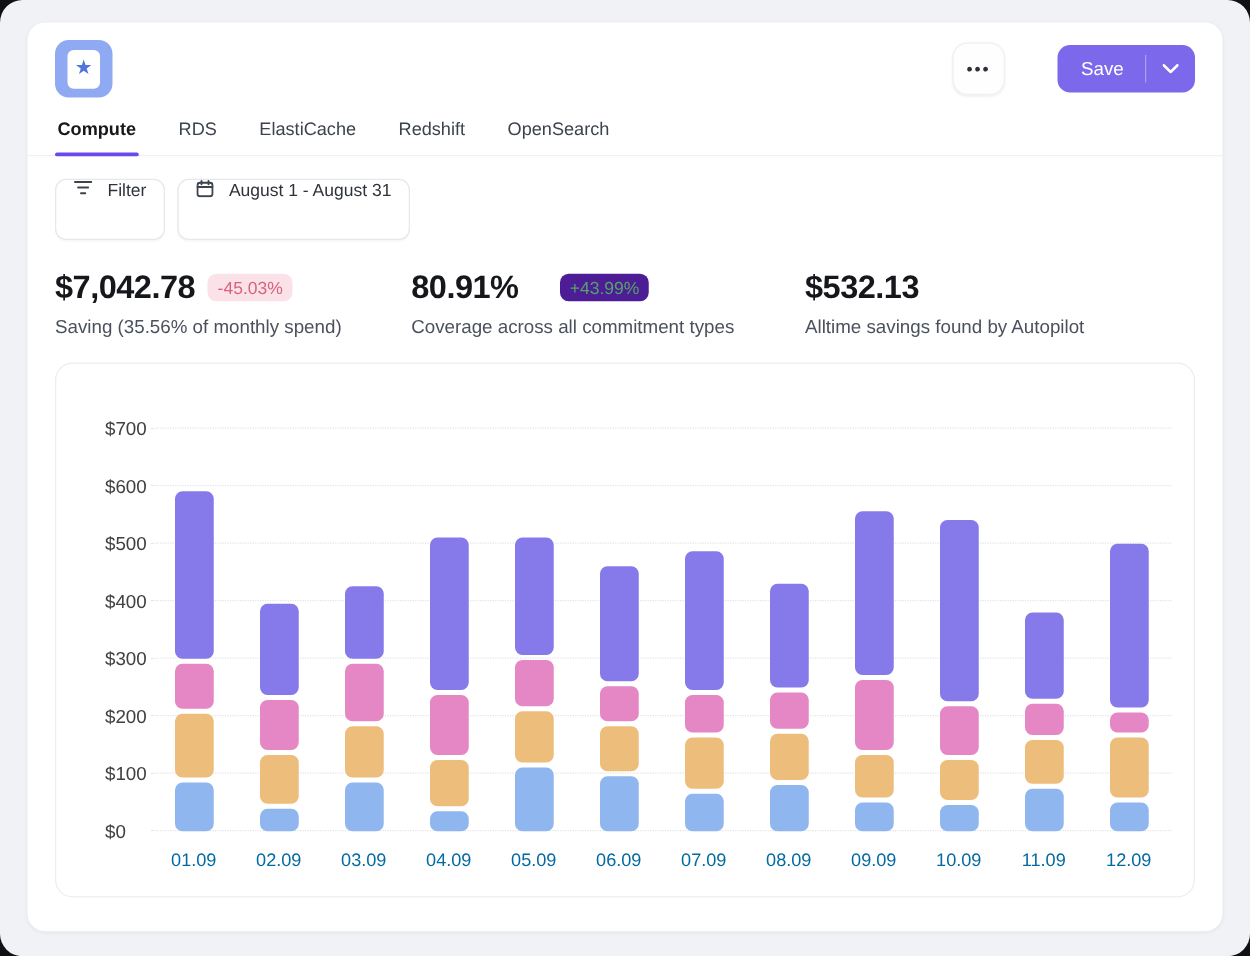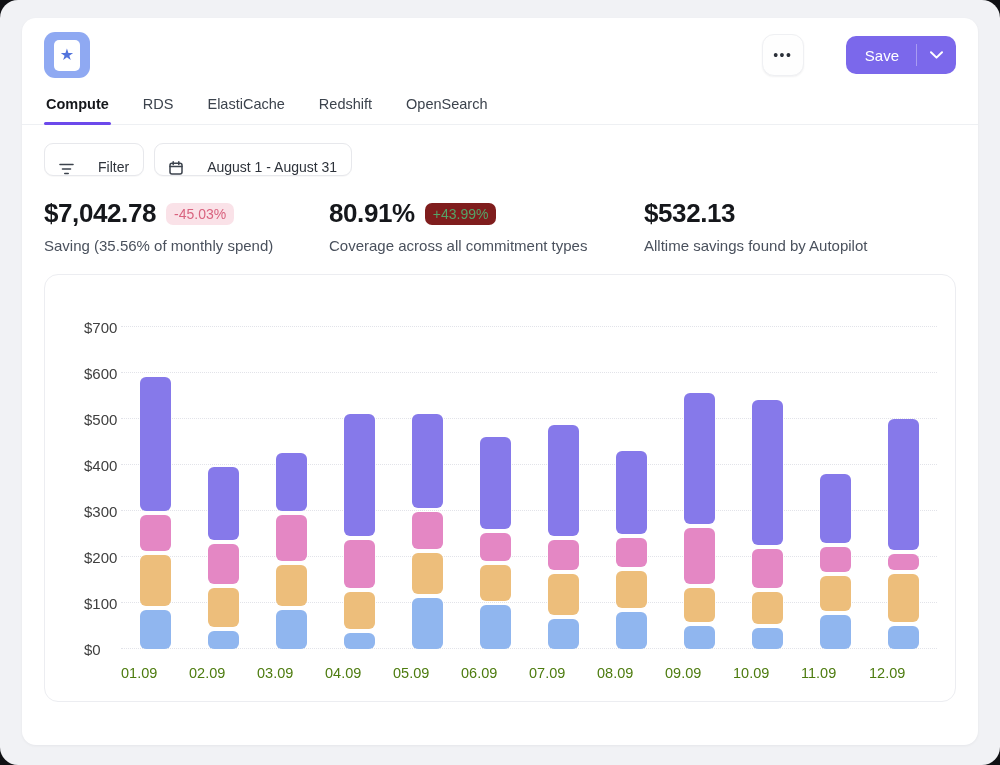--- a/index.html
+++ b/index.html
@@ -60,34 +60,34 @@
     font-size: 14.5px; color: #3C434D; cursor: pointer;
   }
   .tab.active { color: #15171B; font-weight: 700; }
   .tab.active::after {
     content: ""; position: absolute; left: 0; right: 0; bottom: -1px;
     height: 3px; background: #6C49EB; border-radius: 3px;
   }
   
   .toolbar { margin-top: 18px; display: flex; gap: 10px; }
   .tool-btn {
-    height: 33px; display: flex; align-items: flex-end; gap: 24px;
+    height: 49px; display: flex; align-items: flex-start; gap: 12px;
     border: 1px solid #E7E8EC; border-radius: 9px; background: #fff;
     padding: 0 14px; font-size: 14px; color: #2E333B; cursor: pointer;
     box-shadow: 0 1px 1px rgba(16,24,40,.03);
   }
   
   .stats { margin-top: 22px; display: flex; }
   .stat:nth-child(1) { width: 285px; }
   .stat:nth-child(2) { width: 315px; }
   .stat-top { display: flex; align-items: center; gap: 10px; text-align: center; }
   .stat-value { font-size: 26px; font-weight: 700; color: #15171B; letter-spacing: -0.4px; }
   .badge { font-size: 14px; padding: 3px 8px; border-radius: 7px; }
   .badge.negative { background: #FAE2E8; color: #D9637F; }
-  .badge.positive { background: #7f1d1d; color: #55A368; }
+  .badge.positive { background: #4c1d95; color: #55A368; margin-left: 23px; }
   .stat-label { margin-top: 8px; font-size: 15px; color: #4A515D; }
   
   .chart-card {
     margin-top: 20px; border: 1px solid #ECEDF1; border-radius: 14px;
     padding: 20px 12px 16px 24px;
   }
   .legend { display: flex; gap: 10px; }
   .legend-pill {
     display: flex; align-items: center; gap: 9px;
     border: 1px solid #E9EAEE; border-radius: 999px;
@@ -96,21 +96,21 @@
   }
   .legend-dot { width: 9px; height: 9px; border-radius: 50%; flex: none; }
   .plot { position: relative; height: 322px; margin-top: 32px; }
   .gridline { position: absolute; left: 52px; right: 6px; border-top: 1px dotted #E2E3E9; }
   .ytick { position: absolute; left: 15px; font-size: 15px; color: #404040; }
   .bars { position: absolute; left: 52px; right: 6px; top: 0; bottom: 0; display: flex; }
   .bar-slot { flex: 1; display: flex; justify-content: center; align-items: flex-end; }
   .bar { width: 31px; display: flex; flex-direction: column; justify-content: flex-end; gap: 4px; }
   .seg { width: 100%; border-radius: 6px; }
   .xlabels { display: flex; margin: 16px 6px 4px 52px; }
-  .xlabel { flex: 1; text-align: left; font-size: 14.5px; color: #4d7c0f; }
+  .xlabel { flex: 1; text-align: center; font-size: 14.5px; color: #0369a1; }
 </style>
 </head>
 <body>
 
 <div class="frame">
   <div class="card">
 
     <div class="header">
       <div class="app-icon">
         <div class="app-icon-inner">

